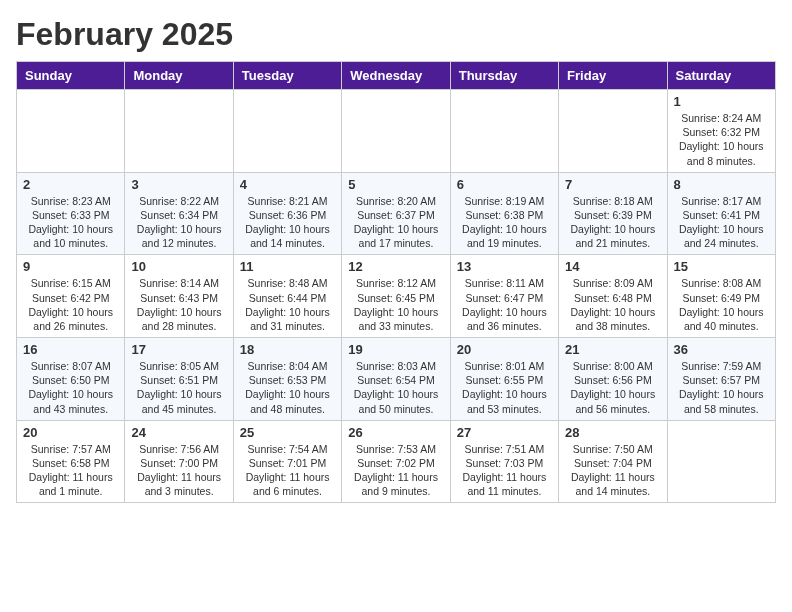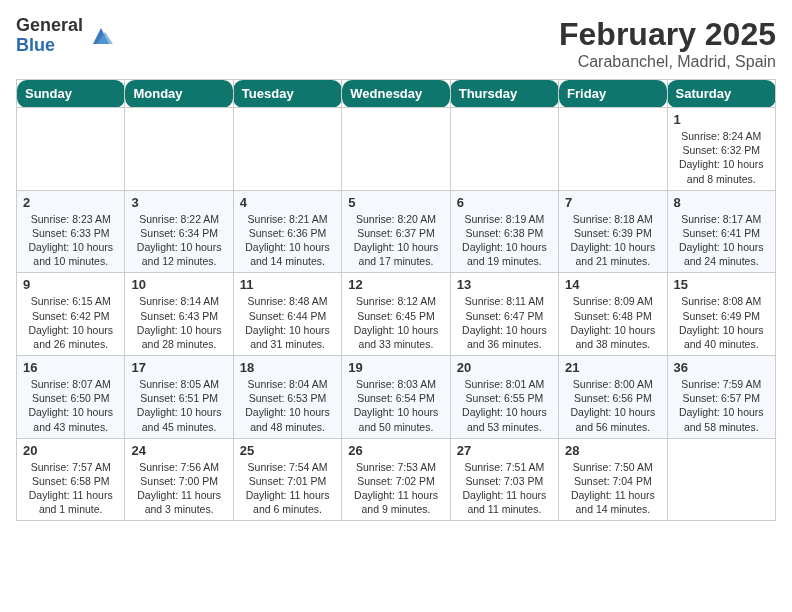--- a/index.html
+++ b/index.html
@@ -90,41 +90,29 @@
     .empty-cell {
       background: #f9f9f9;
     }
     tr:nth-child(even) td {
       background: #f5f8fc;
     }
     tr:nth-child(odd) td {
       background: #ffffff;
     }
     .calendar thead tr th {
-      background: #0f766e;
-      border-radius: 10px;
+      background: #4c1d95;
     }
   </style>
 </head>
 <body>
 
 <div class="header">
-  <div class="logo">
-    <div class="logo-text">
-      <span class="logo-general">General</span>
-      <span class="logo-blue">Blue</span>
-    </div>
-    <svg class="logo-icon" viewBox="0 0 28 28">
-      <polygon points="6,22 14,6 22,22" fill="#3a7abf"></polygon>
-      <polygon points="10,22 18,10 26,22" fill="#5ba0d8" opacity="0.7"></polygon>
-    </svg>
-  </div>
   <div class="title-block">
     <div class="month-title">February 2025</div>
-    <div class="location-title">Carabanchel, Madrid, Spain</div>
   </div>
 </div>
 
 <table class="calendar">
   <thead>
     <tr>
     <th>Sunday</th>
         <th>Monday</th>
         <th>Tuesday</th>
         <th>Wednesday</th>

